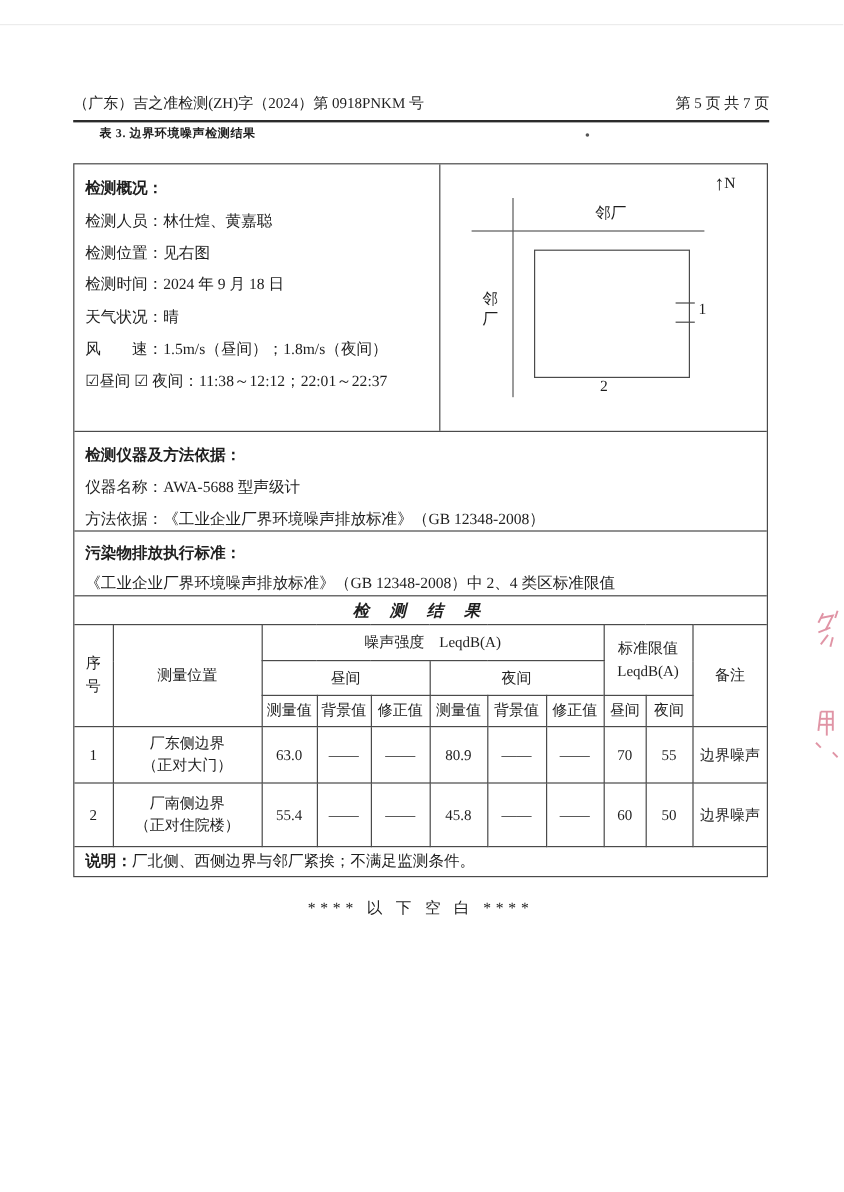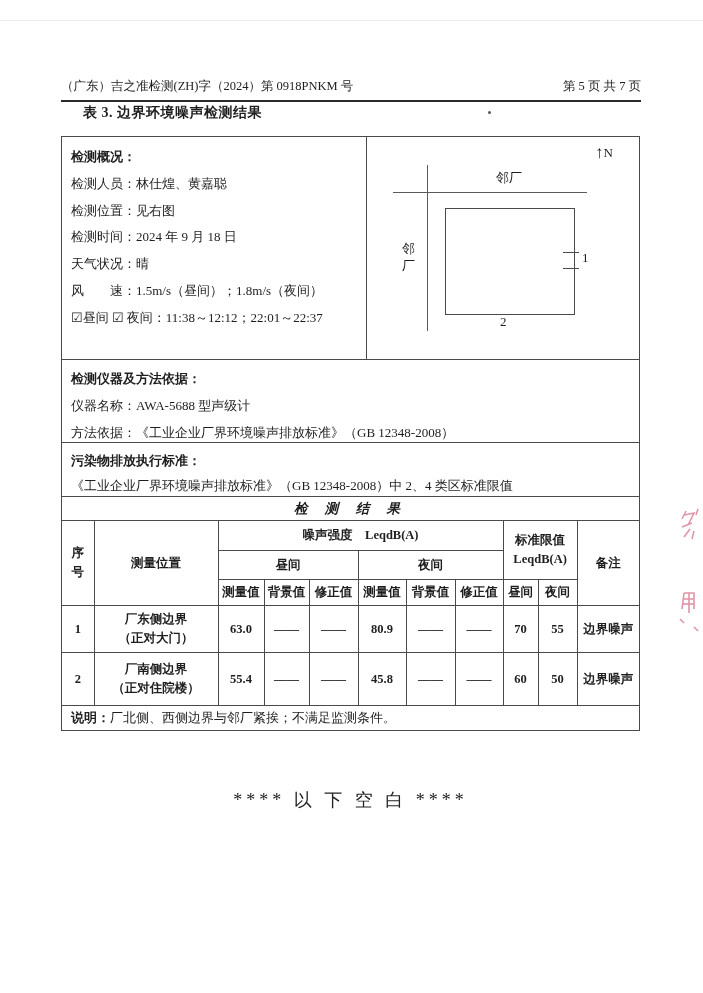--- a/index.html
+++ b/index.html
@@ -16,21 +16,21 @@
   
   .doc-header{
     position:absolute;left:61px;top:78px;width:580px;
     display:flex;justify-content:space-between;align-items:flex-end;
     font-size:12.5px;
     padding-bottom:5px;
     border-bottom:2px solid #2b2b2b;
   }
   .page-title{
     position:absolute;left:83px;top:104px;
-    font-size:14px;font-weight:bold;letter-spacing:.5px;
+    font-size:10px;font-weight:bold;letter-spacing:.5px;
   }
   .artifact-dot{position:absolute;left:488px;top:111px;width:3px;height:3px;background:#555;border-radius:50%;}
 
   
   .main-table{
     position:absolute;left:61px;top:136px;width:579px;
     border:1px solid #4a4a4a;
     box-sizing:border-box;
     font-size:13px;
   }
@@ -61,39 +61,39 @@
   .sec-standard{height:54px;padding:5px 6px 0 9px;line-height:25px;}
   .sec-results-heading{
     height:24px;text-align:center;font-weight:bold;
     font-size:13.5px;letter-spacing:7px;line-height:23px;font-style:italic;
   }
 
   
   table.results{border-collapse:collapse;width:100%;table-layout:fixed;}
   table.results th,table.results td{
     border:1px solid #4a4a4a;
-    font-weight:bold;text-align:center;vertical-align:middle;
+    font-weight:normal;text-align:center;vertical-align:middle;
     font-size:12.5px;padding:0;
   }
   table.results tr>*:first-child{border-left:none;}
   table.results tr>*:last-child{border-right:none;}
   .pre{white-space:pre-line;line-height:19px;}
   tr.hr1{height:30px;} tr.hr2{height:29px;} tr.hr3{height:26px;}
   tr.dr1{height:47px;} tr.dr2{height:53px;}
   td.pos{font-size:12.5px;margin-top:30px;}
 
   .note-row{
     box-sizing:border-box;height:24px;
     padding:3px 6px 0 9px;font-size:13px;
   }
 
   
   .blank-note{
-    position:absolute;left:61px;top:788px;width:579px;
-    text-align:center;font-size:18px;letter-spacing:4px;color:#222;
+    position:absolute;left:61px;top:748px;width:579px;
+    text-align:center;font-size:13px;letter-spacing:4px;color:#222;
   }
 
   
   .seal{position:absolute;opacity:.8;}
   .seal-a{left:678px;top:505px;}
   .seal-b{left:676px;top:585px;}
 </style>
 </head>
 <body>
 

